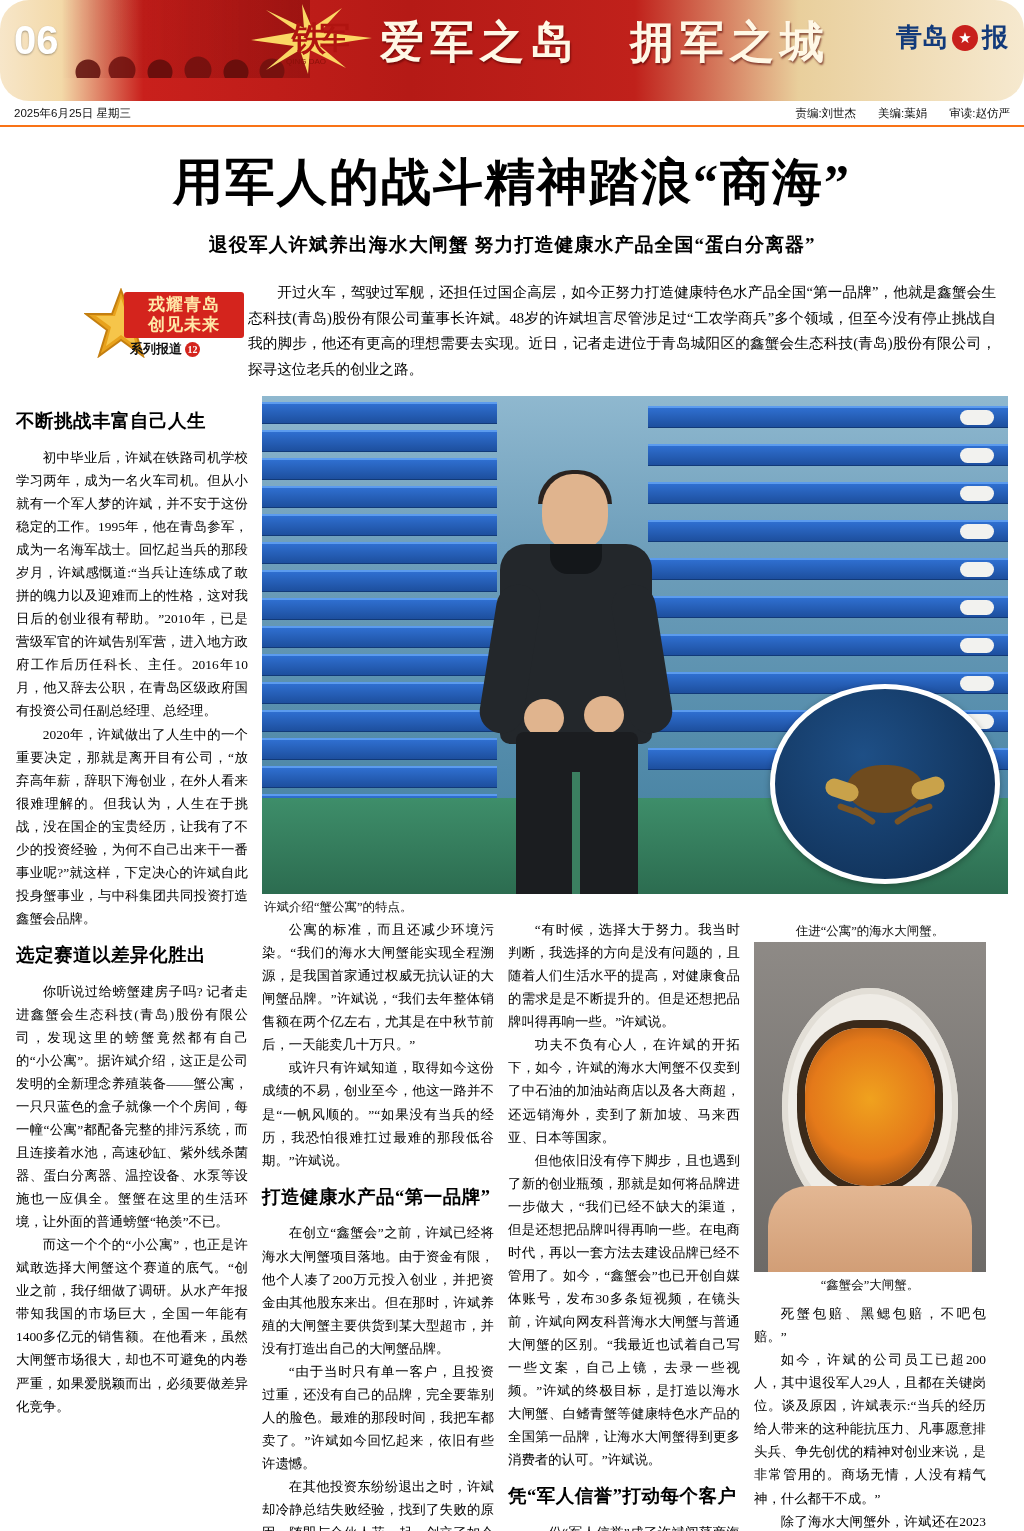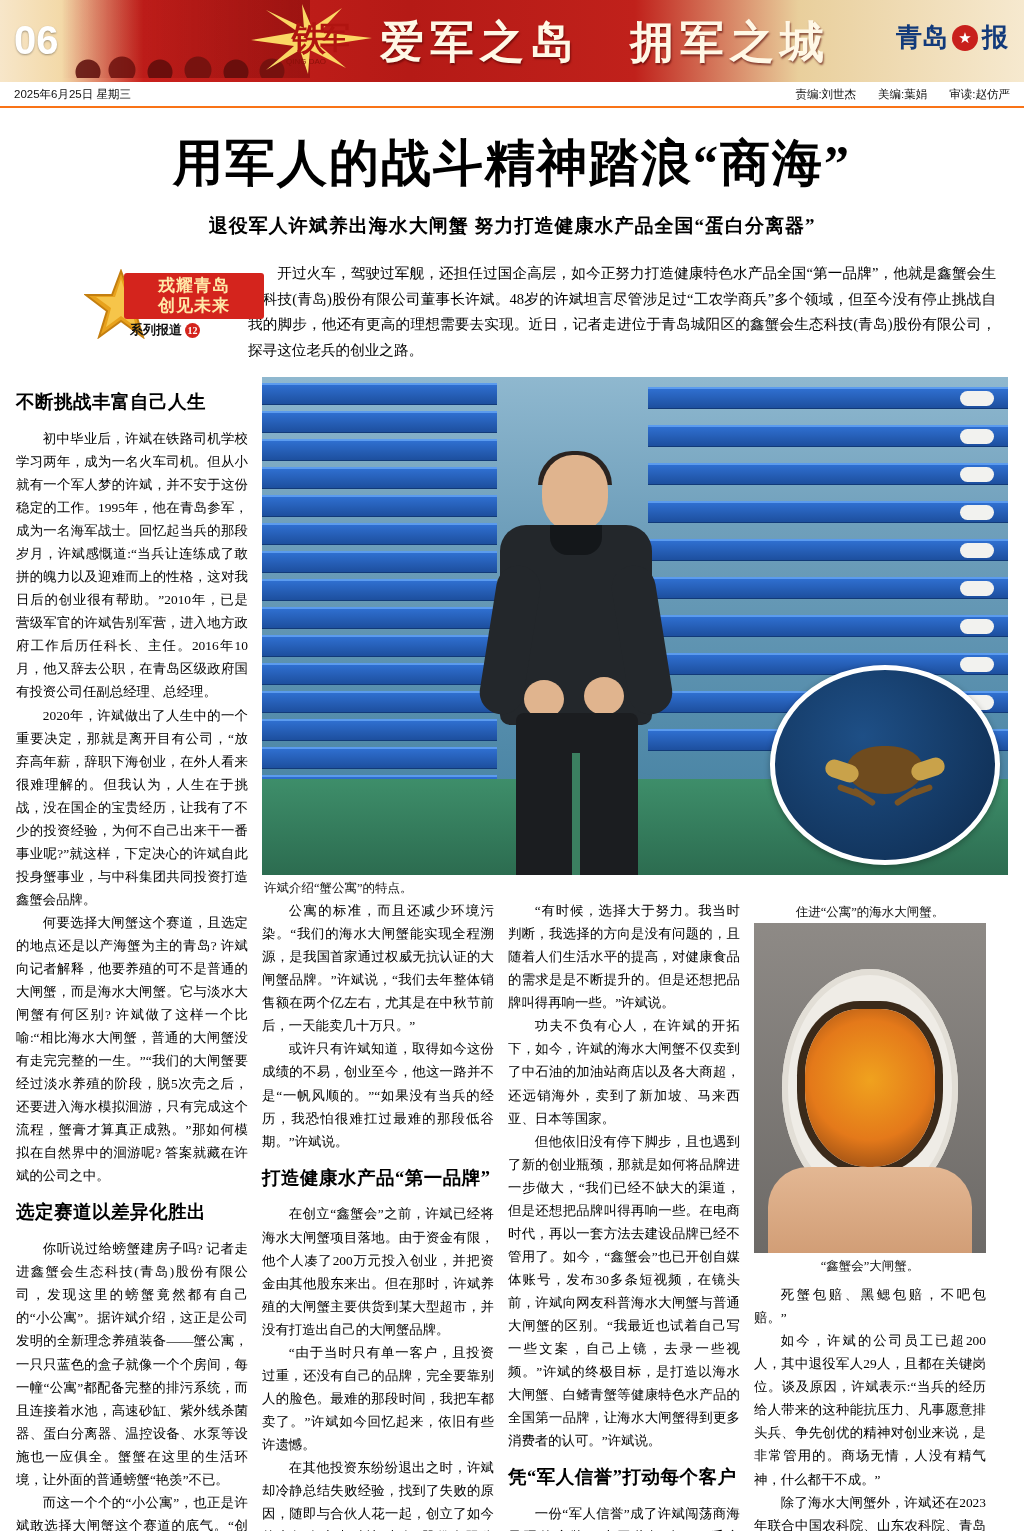--- a/index.html
+++ b/index.html
@@ -6,23 +6,24 @@
   body {
     width: 1024px; height: 1531px;
     background: #ffffff;
     font-family: "Liberation Serif", serif;
     position: relative;
     overflow: hidden;
   }
   
   .masthead {
     position: relative;
-    height: 82px;
+    height: 101px;
     background: linear-gradient(90deg,#f7e6c9 0%, #f3d9a8 6%, #c9201c 14%, #b51a16 40%, #c0211b 62%, #e9cf9c 78%, #f6e9cf 100%);
     overflow: hidden;
+    border-radius: 29px;
   }
   .mh-left-soldiers {
     position: absolute; left: 60px; top: 0; width: 250px; height: 78px;
     background: linear-gradient(90deg, rgba(170,20,18,0.0), rgba(120,10,10,0.55));
     opacity: .85;
   }
   .mh-left-soldiers:after{
     content:""; position:absolute; left:10px; bottom:0; width:230px; height:46px;
     background:
       radial-gradient(circle at 18px 40px, #5c0c0a 12px, transparent 13px),
@@ -89,21 +90,21 @@
     display: flex; margin: 22px 18px 0 18px;
   }
   .badge {
     width: 230px; position: relative; padding-top: 8px;
   }
   .badge-box {
     position: relative; width: 215px; height: 78px; margin-left: 72px;
   }
   .badge-ribbon {
     position: absolute; left: 34px; top: 4px;
-    width: 140px; height: 46px;
+    width: 120px; height: 46px;
     background: #d4241d; border-radius: 3px;
     color: #ffe9a8; font-size: 17px; font-weight: bold;
     display: flex; flex-direction: column; align-items: center; justify-content: center;
     line-height: 1.15; letter-spacing: 1px;
   }
   .badge-star {
     position: absolute; left: -6px; top: 0px; width: 74px; height: 70px;
   }
   .badge-series {
     position: absolute; left: 40px; top: 52px;
@@ -274,21 +275,20 @@
   </div>
   <div class="lead-text">开过火车，驾驶过军舰，还担任过国企高层，如今正努力打造健康特色水产品全国“第一品牌”，他就是鑫蟹会生态科技(青岛)股份有限公司董事长许斌。48岁的许斌坦言尽管涉足过“工农学商兵”多个领域，但至今没有停止挑战自我的脚步，他还有更高的理想需要去实现。近日，记者走进位于青岛城阳区的鑫蟹会生态科技(青岛)股份有限公司，探寻这位老兵的创业之路。</div>
 </div>
 
 <div class="main">
 
   <div class="col col1">
     <h3>不断挑战丰富自己人生</h3>
     <p>初中毕业后，许斌在铁路司机学校学习两年，成为一名火车司机。但从小就有一个军人梦的许斌，并不安于这份稳定的工作。1995年，他在青岛参军，成为一名海军战士。回忆起当兵的那段岁月，许斌感慨道:“当兵让连练成了敢拼的魄力以及迎难而上的性格，这对我日后的创业很有帮助。”2010年，已是营级军官的许斌告别军营，进入地方政府工作后历任科长、主任。2016年10月，他又辞去公职，在青岛区级政府国有投资公司任副总经理、总经理。</p>
     <p>2020年，许斌做出了人生中的一个重要决定，那就是离开目有公司，“放弃高年薪，辞职下海创业，在外人看来很难理解的。但我认为，人生在于挑战，没在国企的宝贵经历，让我有了不少的投资经验，为何不自己出来干一番事业呢?”就这样，下定决心的许斌自此投身蟹事业，与中科集团共同投资打造鑫蟹会品牌。</p>
-    <p>何要选择大闸蟹这个赛道，且选定的地点还是以产海蟹为主的青岛? 许斌向记者解释，他要养殖的可不是普通的大闸蟹，而是海水大闸蟹。它与淡水大闸蟹有何区别? 许斌做了这样一个比喻:“相比海水大闸蟹，普通的大闸蟹没有走完完整的一生。”“我们的大闸蟹要经过淡水养殖的阶段，脱5次壳之后，还要进入海水模拟洄游，只有完成这个流程，蟹膏才算真正成熟。”那如何模拟在自然界中的洄游呢? 答案就藏在许斌的公司之中。</p>
     <h3>选定赛道以差异化胜出</h3>
     <p>你听说过给螃蟹建房子吗? 记者走进鑫蟹会生态科技(青岛)股份有限公司，发现这里的螃蟹竟然都有自己的“小公寓”。据许斌介绍，这正是公司发明的全新理念养殖装备——蟹公寓，一只只蓝色的盒子就像一个个房间，每一幢“公寓”都配备完整的排污系统，而且连接着水池，高速砂缸、紫外线杀菌器、蛋白分离器、温控设备、水泵等设施也一应俱全。蟹蟹在这里的生活环境，让外面的普通螃蟹“艳羡”不已。</p>
     <p>而这一个个的“小公寓”，也正是许斌敢选择大闸蟹这个赛道的底气。“创业之前，我仔细做了调研。从水产年报带知我国的市场巨大，全国一年能有1400多亿元的销售额。在他看来，虽然大闸蟹市场很大，却也不可避免的内卷严重，如果爱脱颖而出，必须要做差异化竞争。</p>
 
   </div>
 
   <div class="col-right">
 
     <div class="photo-main">
       <div class="crates-left">

